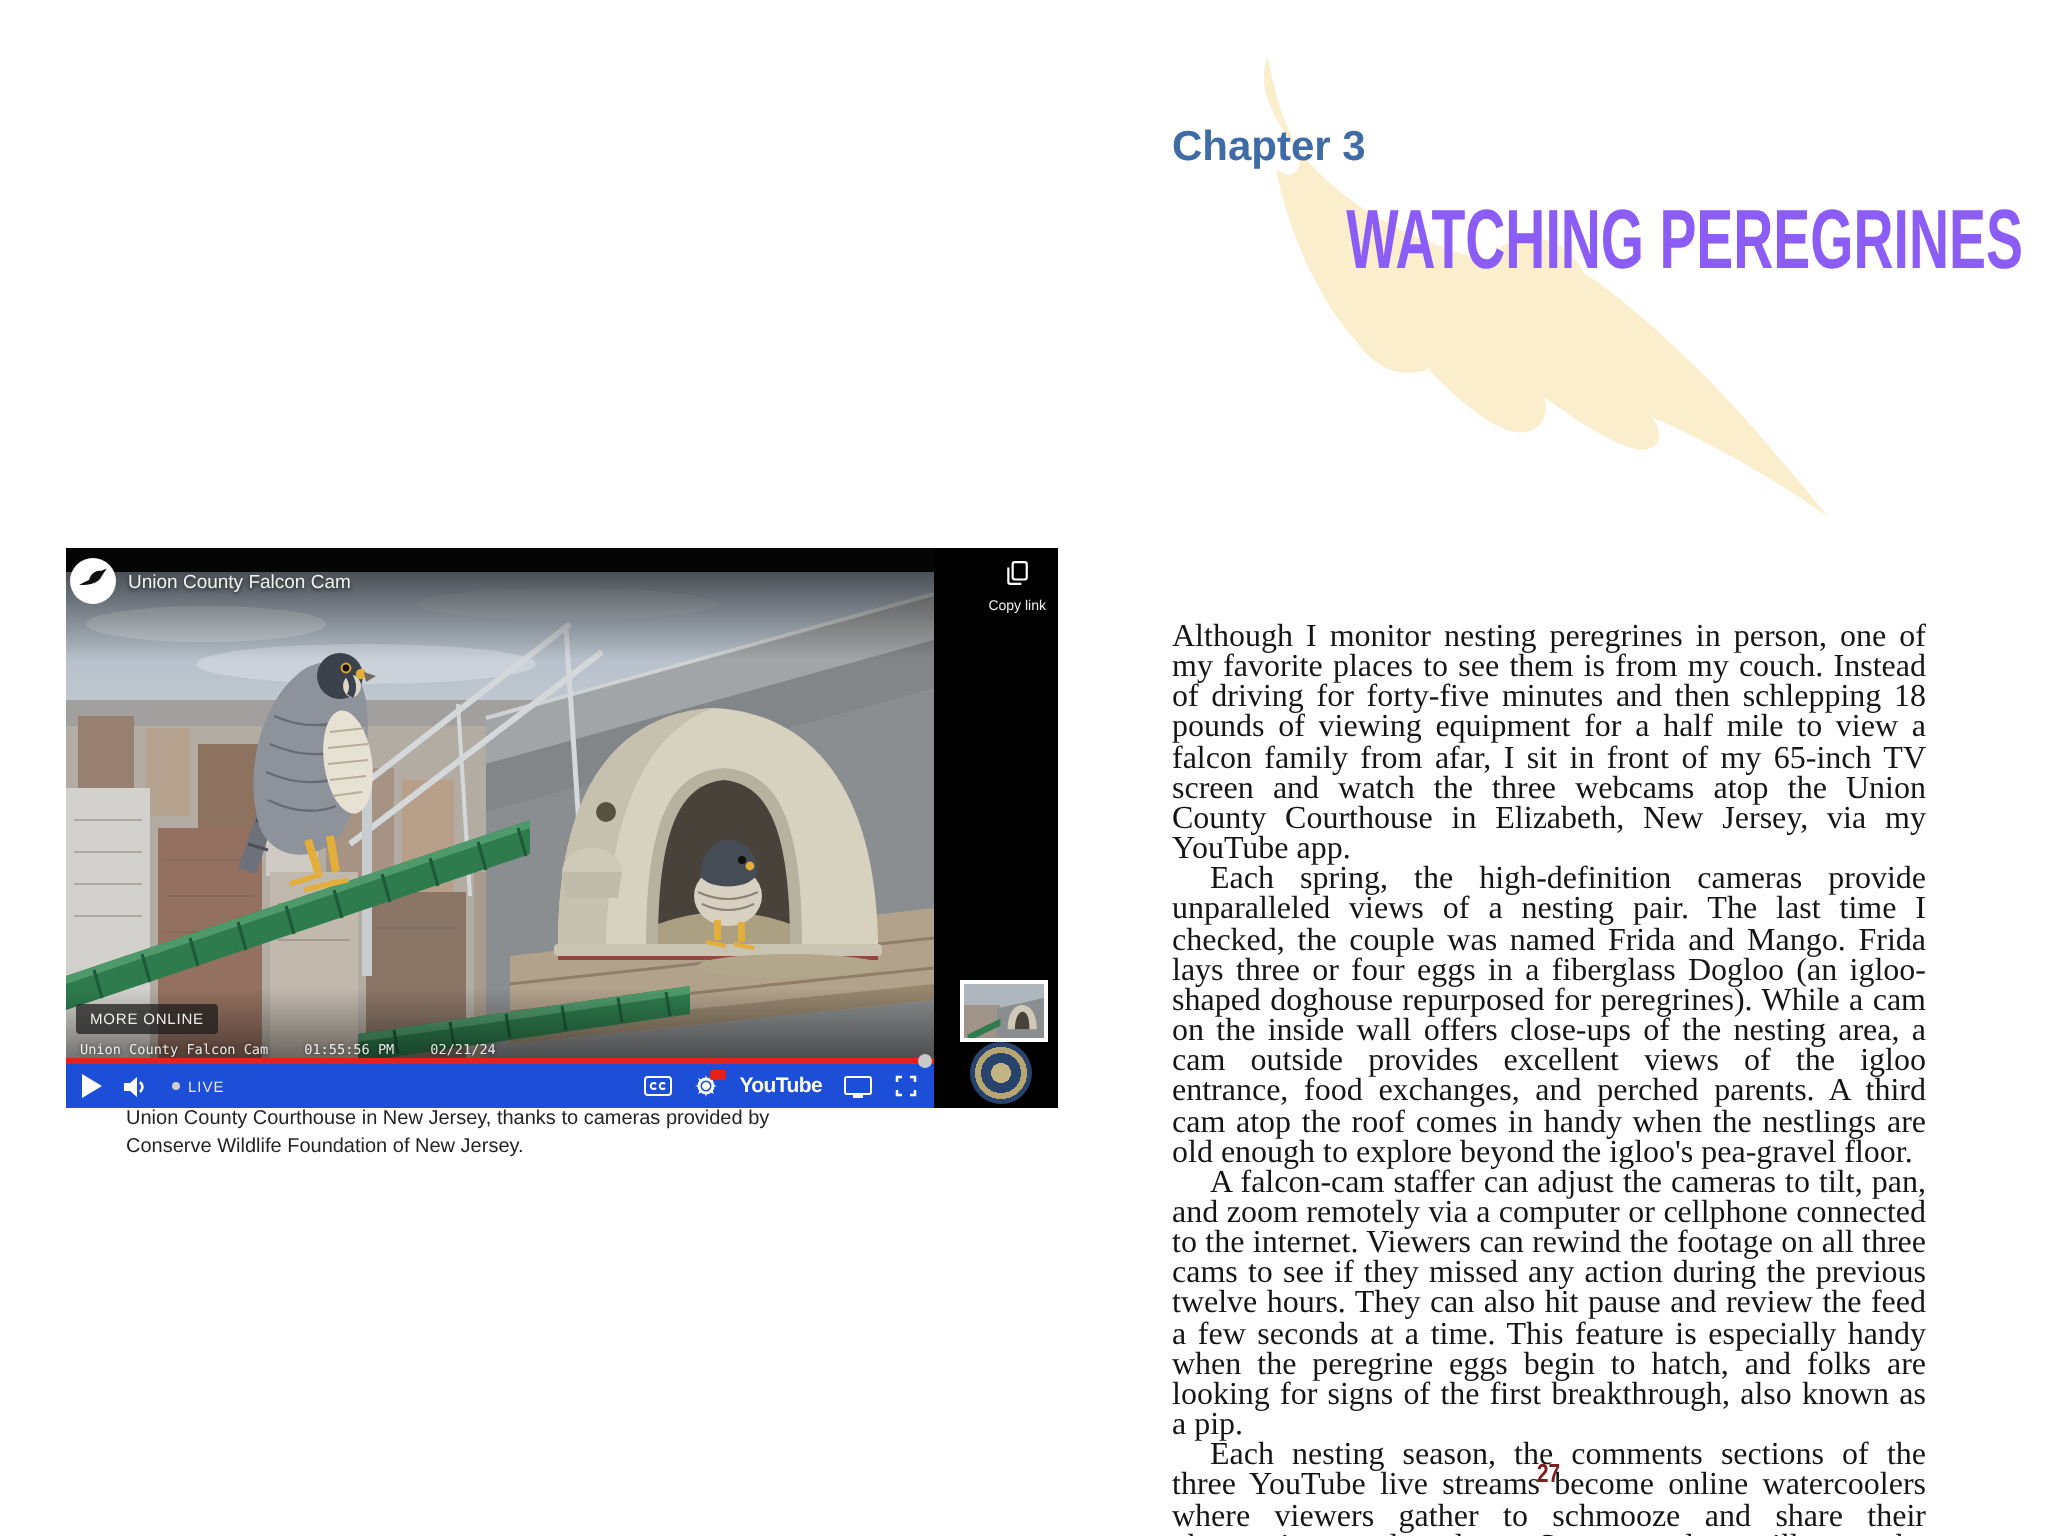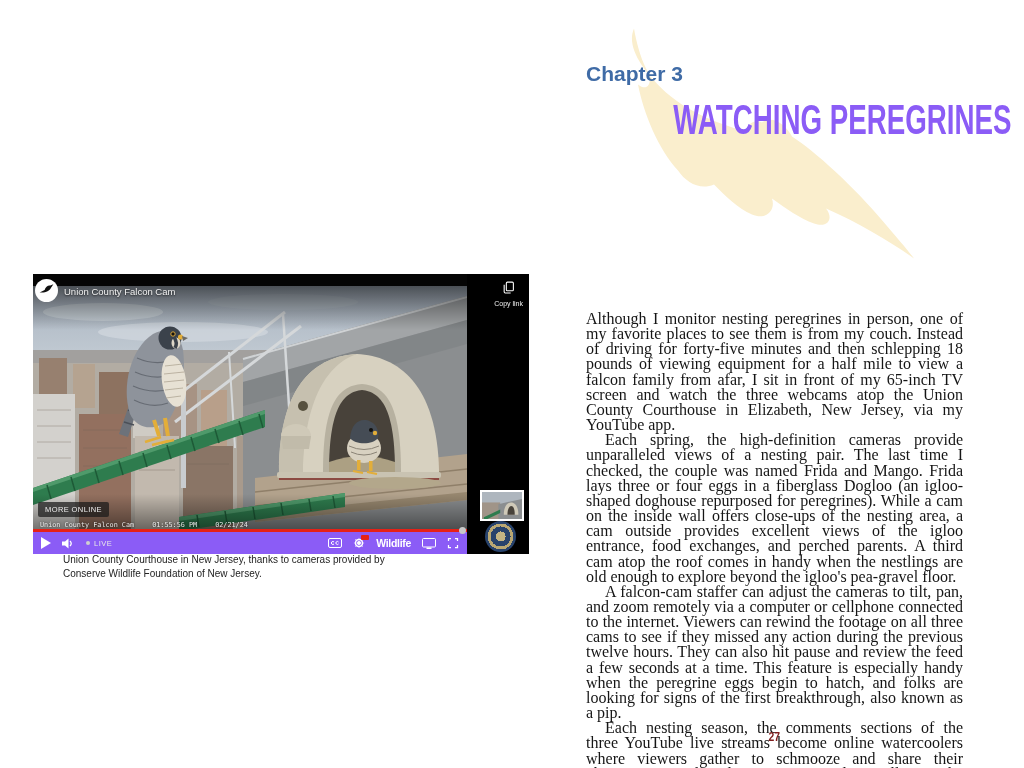--- a/index.html
+++ b/index.html
@@ -24,21 +24,21 @@
              font-family:"DejaVu Sans Mono",monospace;font-size:6.8px;white-space:nowrap;
              display:flex;gap:18px;text-shadow:0 0 2px rgba(0,0,0,.6);}
   .inset-thumb{position:absolute;right:5px;top:216px;width:44px;height:31px;border:2px solid #fff;
                box-sizing:border-box;background:#8b8e90;}
   .inset-thumb svg{display:block;width:100%;height:100%;}
   .cam-seal{position:absolute;right:13px;top:247px;width:31px;height:31px;border-radius:50%;
             background:radial-gradient(circle at 50% 50%, #d9c892 0 5px, #2c4a78 5px 10px, #cdb97f 10px 13px, #2c4a78 13px 16px);
             opacity:.9;z-index:1;}
   .progress{position:absolute;left:0;top:255px;width:434px;height:3px;background:#e62117;z-index:3;}
   .progress .knob{position:absolute;right:1px;top:-2px;width:7px;height:7px;border-radius:50%;background:#c9c9c9;}
-  .controls{position:absolute;left:0;top:258px;width:434px;height:22px;background:#8b5cf6;z-index:2;
+  .controls{position:absolute;left:0;top:258px;width:434px;height:22px;background:#1d4ed8;z-index:2;
             display:flex;align-items:center;padding:0 8px;box-sizing:border-box;gap:11px;}
   .controls .spacer{flex:1;}
   .live-wrap{display:flex;align-items:center;gap:4px;color:#e8e8e8;font-size:7.5px;letter-spacing:.5px;}
   .live-dot{width:4px;height:4px;border-radius:50%;background:#cfcfcf;}
   .yt-wordmark{color:#fff;font-size:10.5px;font-weight:700;letter-spacing:-.3px;}
   .ctl{display:flex;align-items:center;justify-content:center;cursor:pointer;}
   .gear-wrap{position:relative;}
   .gear-badge{position:absolute;right:-4px;top:-2px;width:8px;height:5px;background:#e62117;border-radius:1px;}
 
   
@@ -283,21 +283,21 @@
           <path d="M12,8 a3,3 0 1 0 0,4 M21,8 a3,3 0 1 0 0,4" stroke="#fff" stroke-width="2" fill="none"></path>
         </svg>
       </span>
       <span class="ctl gear-wrap">
         <svg width="12" height="12" viewBox="0 0 24 24">
           <path d="M12,8 a4,4 0 1 0 0.001,0 Z M12,1 L13,5 L11,5 Z M12,23 L11,19 L13,19 Z M1,12 L5,11 L5,13 Z M23,12 L19,13 L19,11 Z M4,4 L8,6 L6,8 Z M20,20 L16,18 L18,16 Z M20,4 L18,8 L16,6 Z M4,20 L6,16 L8,18 Z" fill="#fff"></path>
           <circle cx="12" cy="12" r="7" fill="none" stroke="#fff" stroke-width="3"></circle>
         </svg>
         <span class="gear-badge"></span>
       </span>
-      <span class="yt-wordmark">Wildlife</span>
+      <span class="yt-wordmark">YouTube</span>
       <span class="ctl">
         <svg width="14" height="11" viewBox="0 0 28 22">
           <rect x="1" y="1" width="26" height="17" rx="2" fill="none" stroke="#fff" stroke-width="2"></rect>
           <rect x="9" y="19" width="10" height="3" fill="#fff"></rect>
         </svg>
       </span>
       <span class="ctl">
         <svg width="12" height="12" viewBox="0 0 24 24" fill="none" stroke="#fff" stroke-width="2.5">
           <path d="M3,8 L3,3 L8,3 M16,3 L21,3 L21,8 M21,16 L21,21 L16,21 M8,21 L3,21 L3,16"></path>
         </svg>

